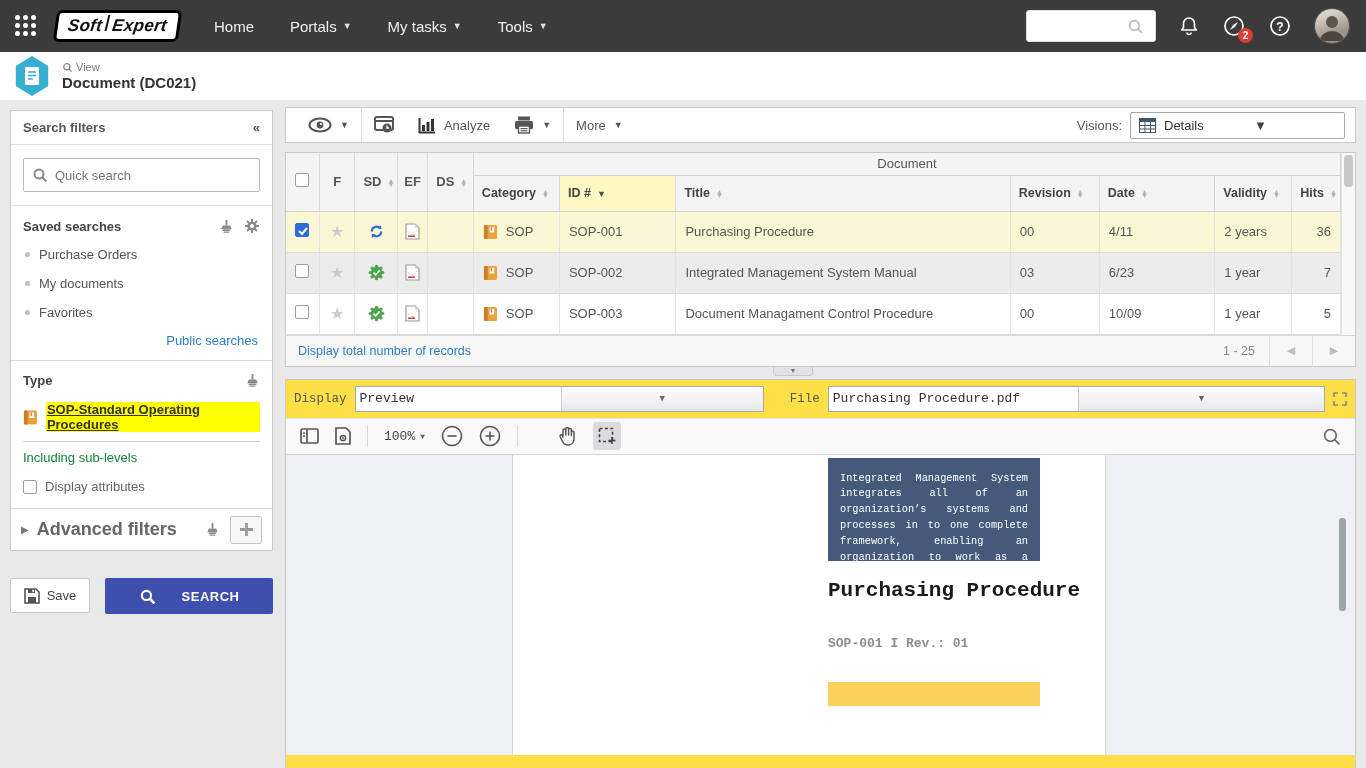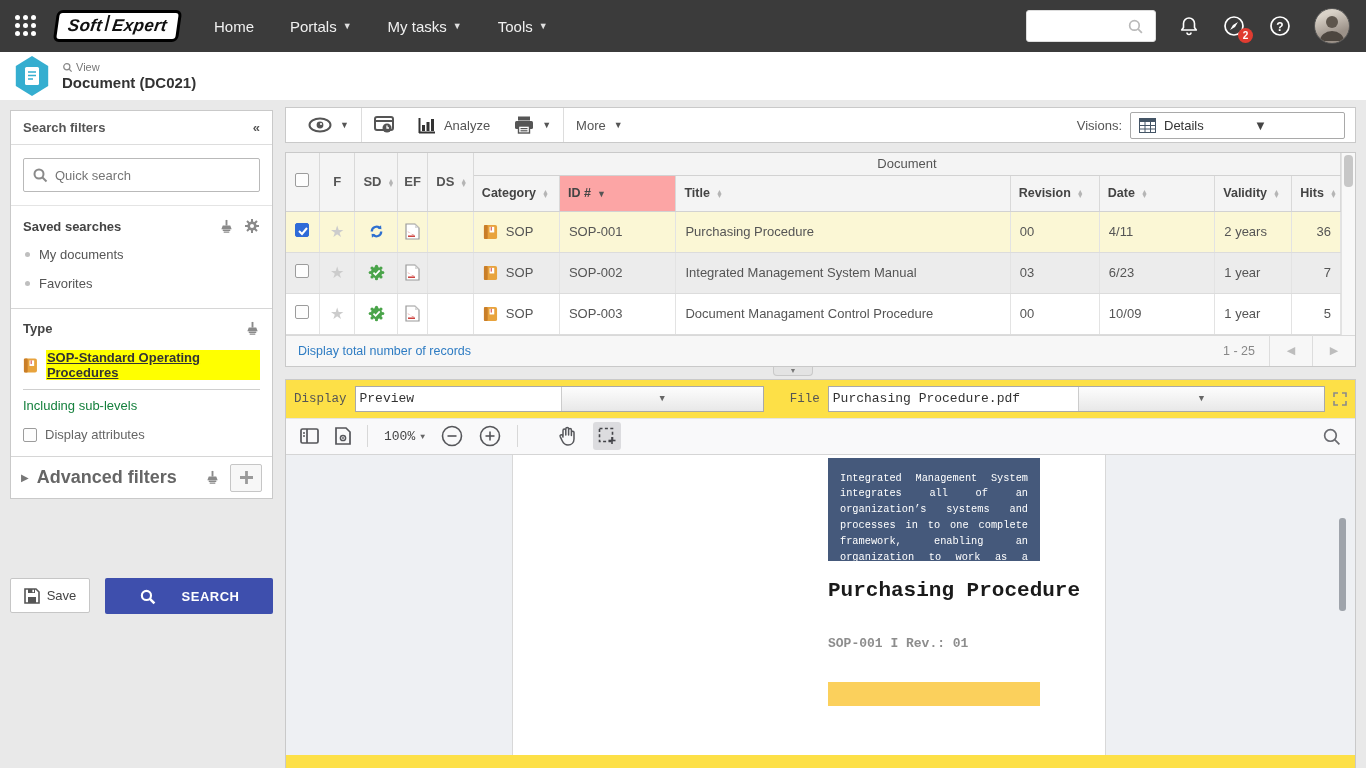--- a/index.html
+++ b/index.html
@@ -68,21 +68,21 @@
   .visions-select { width:215px; height:27px; background:#fff; border:1px solid #a9a9a9; border-radius:2px; display:flex; align-items:center; gap:8px; padding:0 8px; cursor:pointer; }
   .visions-select span { font-size:13px; color:#333; flex:1; }
 
   
   .grid-panel { position:relative; margin-top:9px; background:#fff; border:1px solid #c9c9c9; }
   table { border-collapse:collapse; table-layout:fixed; width:1055px; }
   th,td { border-right:1px solid #e3e3e3; border-bottom:1px solid #dcdcdc; overflow:hidden; white-space:nowrap; }
   thead th { background:#f4f4f4; font-size:12.5px; color:#444; font-weight:bold; text-align:left; padding:0 8px; border-bottom:1px solid #d2d2d2; border-right:1px solid #d9d9d9; }
   thead tr.group th { height:22px; text-align:center; font-weight:normal; color:#555; font-size:13px; }
   thead tr.cols th { height:36px; }
-  th.sorted { background:#fca5a5; }
+  th.sorted { background:#fef9c3; }
   .sort { display:inline-flex; flex-direction:column; margin-left:6px; vertical-align:middle; line-height:4px; }
   .sort i { font-style:normal; font-size:7px; color:#b5b5b5; }
   .sort-desc { font-size:9px; color:#555; margin-left:6px; }
   tbody td { height:41px; font-size:13px; color:#555; padding:0 9px; background:#fff; }
   tr.sel td { background:#fbf7d5; }
   tr.alt td { background:#ececec; }
   td.center, th.center { text-align:center; padding:0 2px; }
   .star { color:#ccc; font-size:16px; cursor:pointer; }
   .cat-cell { display:flex; align-items:center; gap:8px; }
   .grid-scroll { position:absolute; top:0; right:0; bottom:31px; width:14px; background:#f8f8f8; border-left:1px solid #e2e2e2; }
@@ -238,26 +238,31 @@
               <line x1="3" y1="3" x2="13" y2="13"></line>
               <line x1="13" y1="3" x2="3" y2="13"></line>
             </g>
             <circle cx="8" cy="8" r="4.6" fill="#8a8a8a"></circle>
             <circle cx="8" cy="8" r="2" fill="#fff"></circle>
           </svg>
       </span>
     </div>
     <div class="saved-item">
         <span class="bullet"></span>
+        <span>Purchase Orders</span>
+      </div>
+    <div class="saved-item">
+        <span class="bullet"></span>
         <span>My documents</span>
       </div>
     <div class="saved-item">
         <span class="bullet"></span>
         <span>Favorites</span>
       </div>
+    <div class="pub-link">Public searches</div>
   </div>
   <div class="sb-sec type-sec">
     <div class="sec-head">
       <b>Type</b>
       <span class="sec-icons">
         <svg width="15" height="15" viewBox="0 0 16 16">
             <line x1="8" y1="1" x2="8" y2="7" stroke="#8a8a8a" stroke-width="2"></line>
             <path d="M4 7 h8 l1.5 4 h-11z" fill="#8a8a8a"></path>
             <path d="M4 12 h8 M5 14 h6" stroke="#8a8a8a" stroke-width="1.4"></path>
           </svg>

